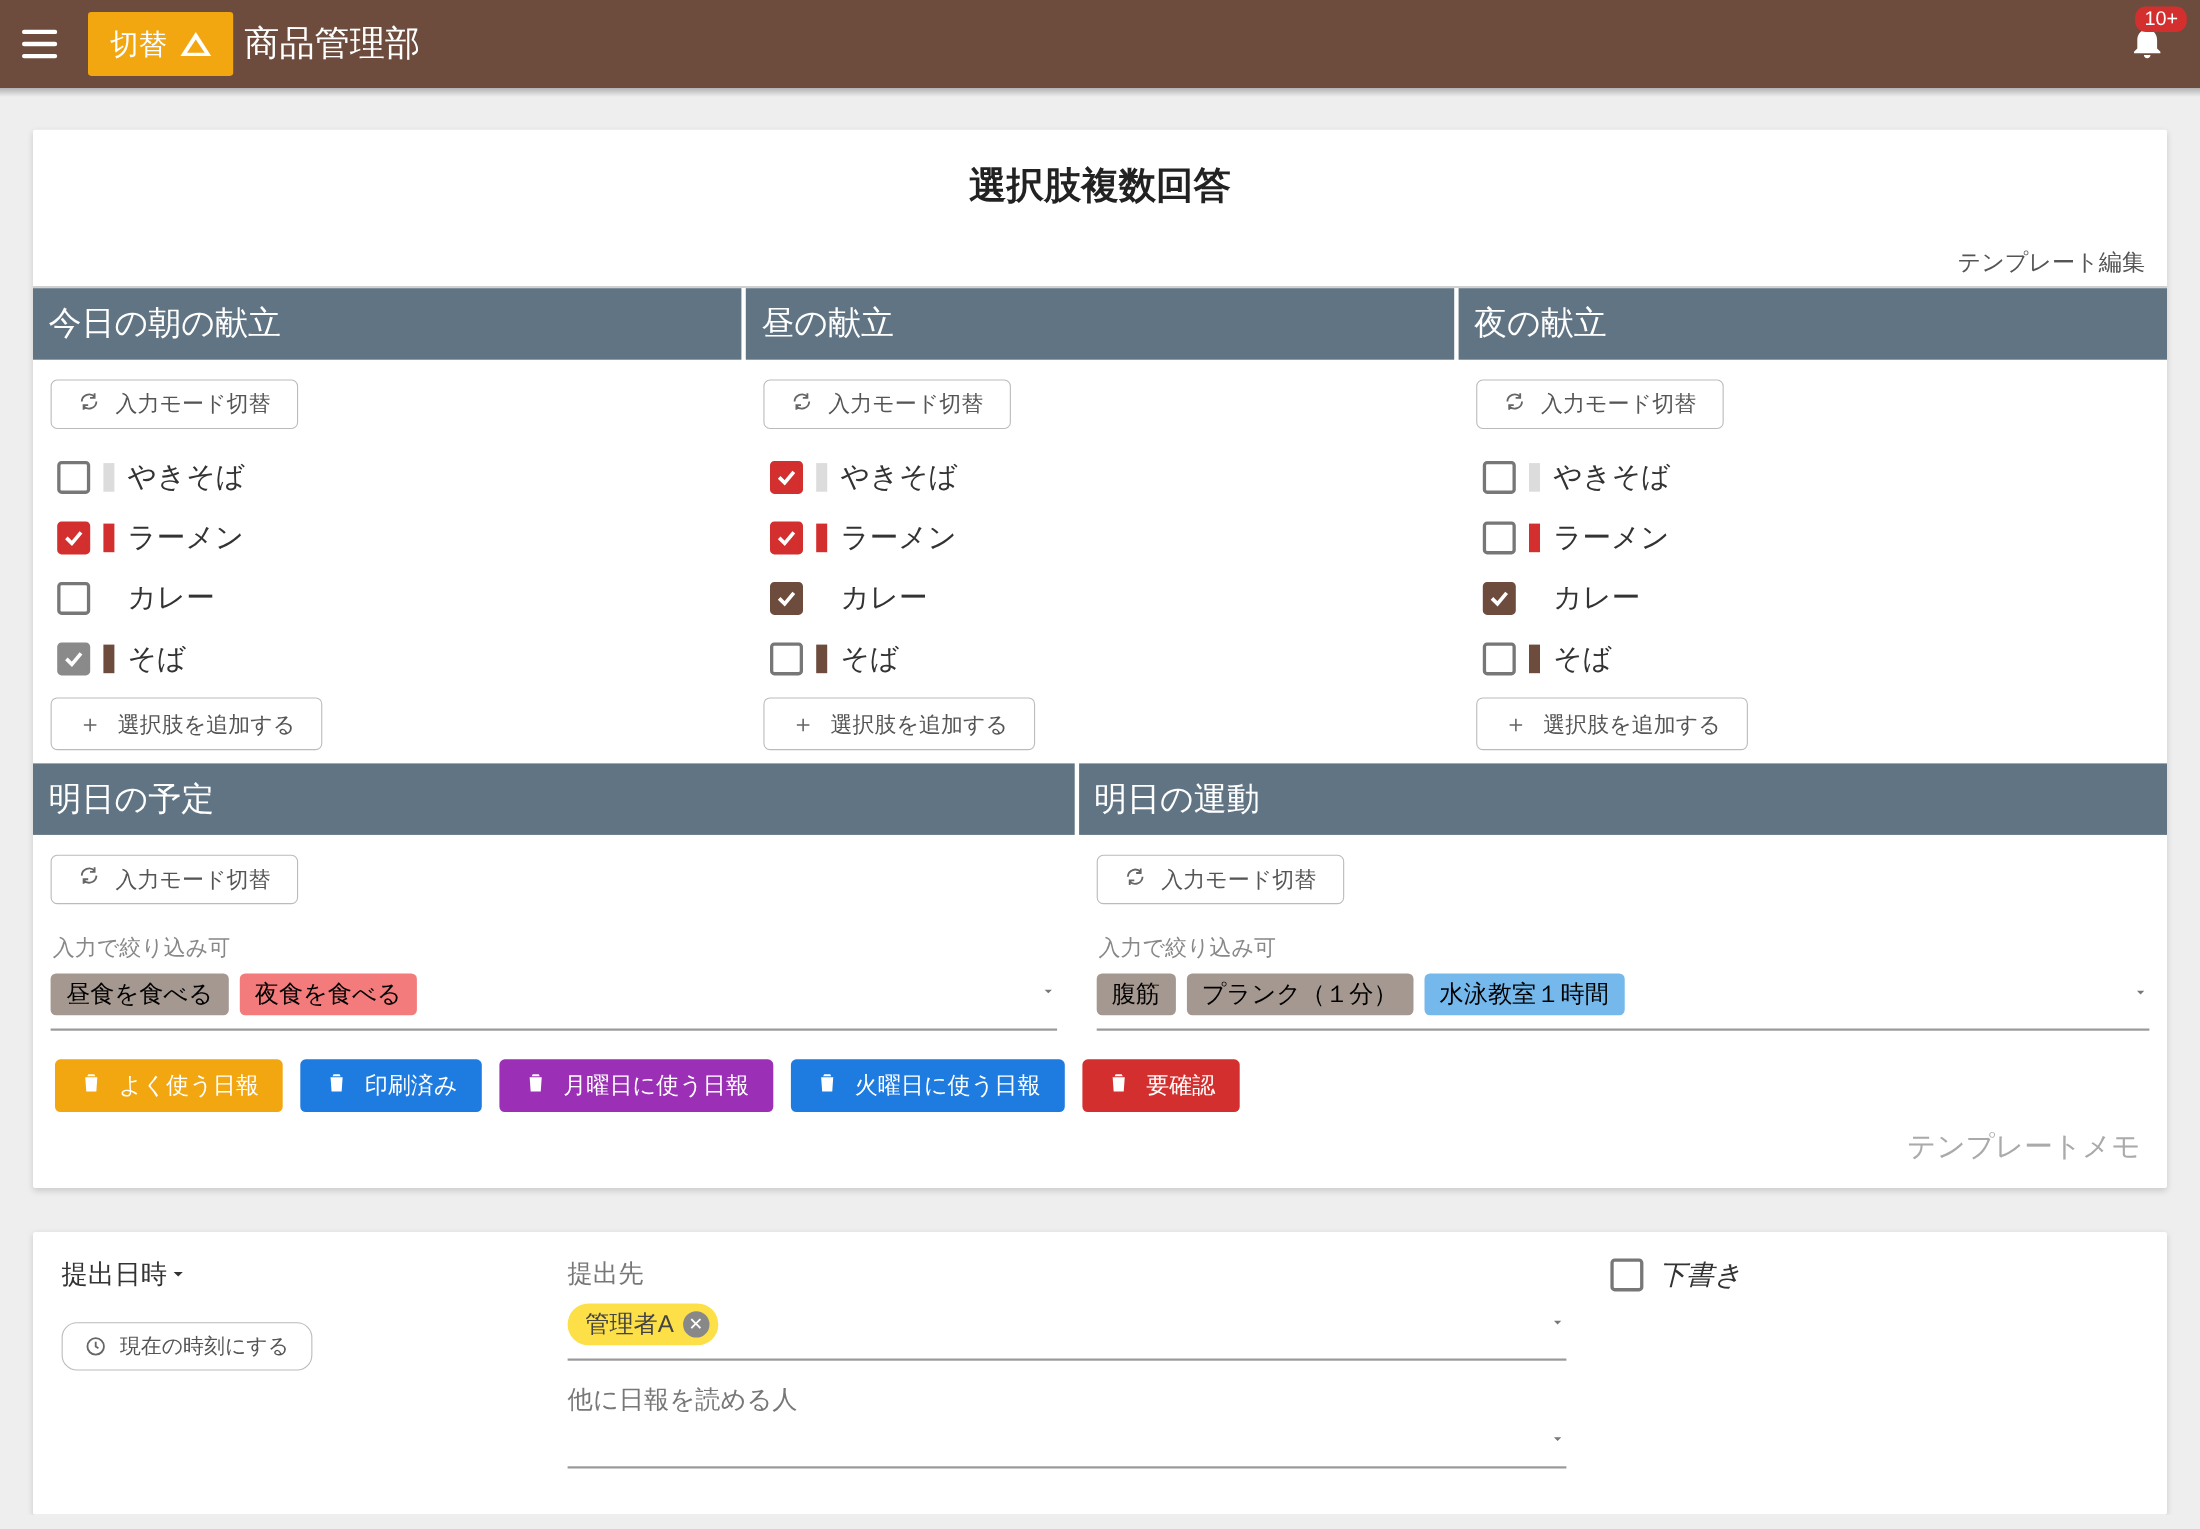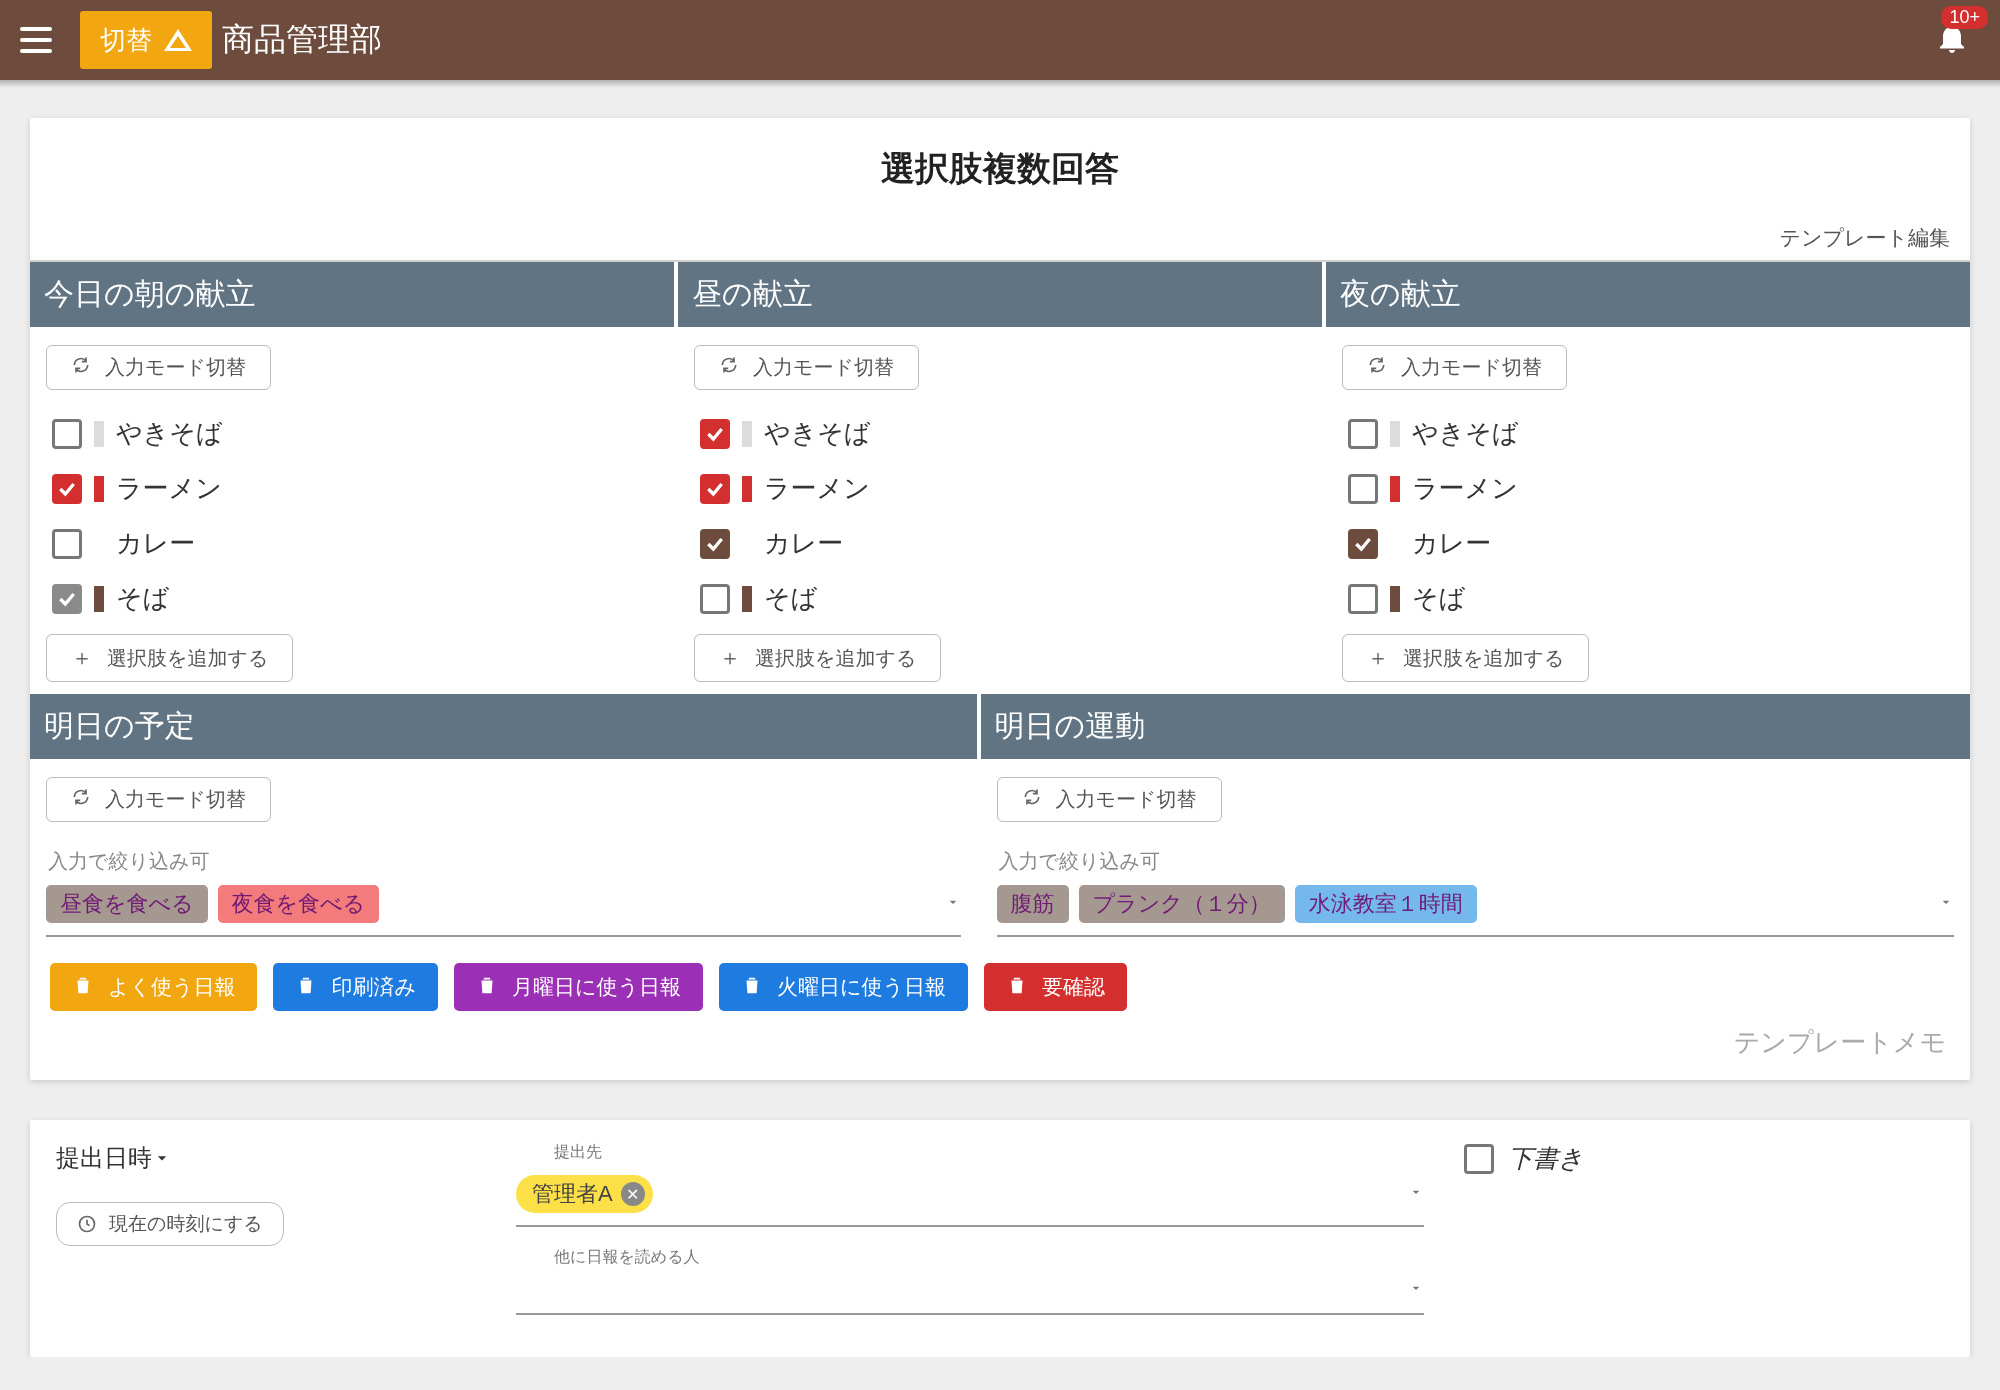--- a/index.html
+++ b/index.html
@@ -73,41 +73,41 @@
   padding:8px 24px;font-size:20px;color:#555;display:inline-flex;
   align-items:center;gap:14px;cursor:pointer;margin-top:8px;
 }
 .plus { font-size:22px;color:#666;font-weight:300;}
 
 .grid2 { display:flex;}
 .col2a { width: 49%; border-right:4px solid #fff;font-family:Liberation Mono, monospace;}
 .col2b { flex:1;}
 .hint { color:#888; font-size:20px; margin: 10px 0 6px 2px;}
 .chip-row { display:flex; align-items:center; gap:10px; border-bottom: 2px solid #999; padding: 4px 0 12px 0; position:relative;}
-.chip { border-radius:5px; padding:4px 14px; font-size:22px; color:#701a75;}
+.chip { border-radius:5px; padding:4px 14px; font-size:22px; color:#000000;}
 .dd-arrow { margin-left:auto; color:#777; font-size:18px;}
 .dd-arrow svg{ width:16px;height:16px;fill:#777;}
 
 .tagbar { display:flex; gap:16px; padding:14px 20px 0 20px; flex-wrap:wrap;}
 .tagbtn { display:flex; align-items:center; gap:14px; color:#fff; border-radius:5px; padding:10px 22px; font-size:21px; cursor:pointer;}
 .tagbtn svg { width:22px;height:22px;fill:#fff;}
 .memo-link { text-align:right; color:#aaa; font-size:26px; padding: 14px 24px 0 0;}
 
 .submit-card {
   background:#fff; margin: 40px 30px 0 30px; border-radius:2px;
   box-shadow: 0 2px 6px rgba(0,0,0,0.15);
   padding: 22px 26px; display:flex; gap:40px;
 }
 .sec1 { width: 420px;}
 .sec-label { font-size:24px; color:#333; display:flex; align-items:center; gap:0; margin-bottom:14px;}
 .datetime-box { background:#eeeeee; border-radius:6px; padding:20px 24px; display:flex; align-items:center; gap:18px; font-size:25px; color:#555;}
 .datetime-box svg { width:30px;height:30px;fill:#666;}
 .now-btn { border:1.5px solid #bbb; background:#fff; border-radius:14px; padding:8px 20px; font-size:19px; color:#555; display:inline-flex;align-items:center;gap:12px;cursor:pointer; margin-top:14px;}
 .sec2 { flex:1;}
-.field-label { font-size:16px; color:#777; margin-bottom:6px;margin-left:38px;}
+.field-label { font-size:23px; color:#777; margin-bottom:6px;}
 .field-row { border-bottom:2px solid #999; padding: 6px 0 12px 0; display:flex; align-items:center; position:relative; margin-bottom:20px;}
 .person-chip { background:#fde047; border-radius:20px; padding:4px 8px 4px 16px; display:inline-flex; align-items:center; gap:8px; font-size:22px; color:#444;}
 .person-chip .x { background:#888;color:#fff;width:24px;height:24px;border-radius:50%;display:flex;align-items:center;justify-content:center;font-size:16px;cursor:pointer;}
 .sec3 { width:480px; display:flex; flex-direction:column;font-style:italic;}
 .draft-row { display:flex; align-items:center; gap:14px; font-size:25px;}
 .submit-btn { margin-top:auto; background:#6e4c3d; color:#fff; font-size:30px; text-align:center; padding:30px 0; border-radius:6px; cursor:pointer; margin-top:40px;}
 </style>
 </head>
 <body>
 

